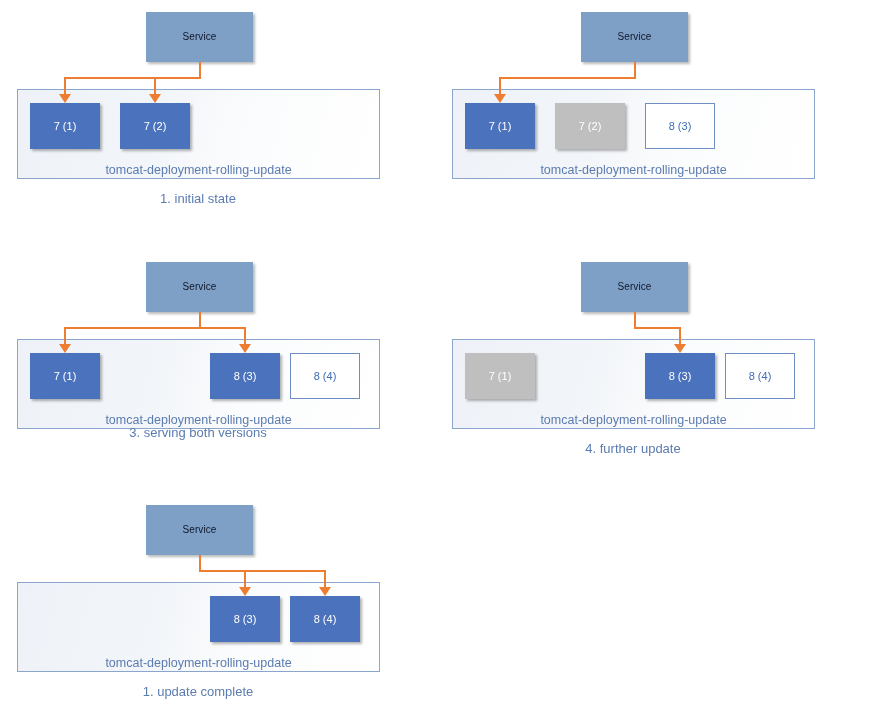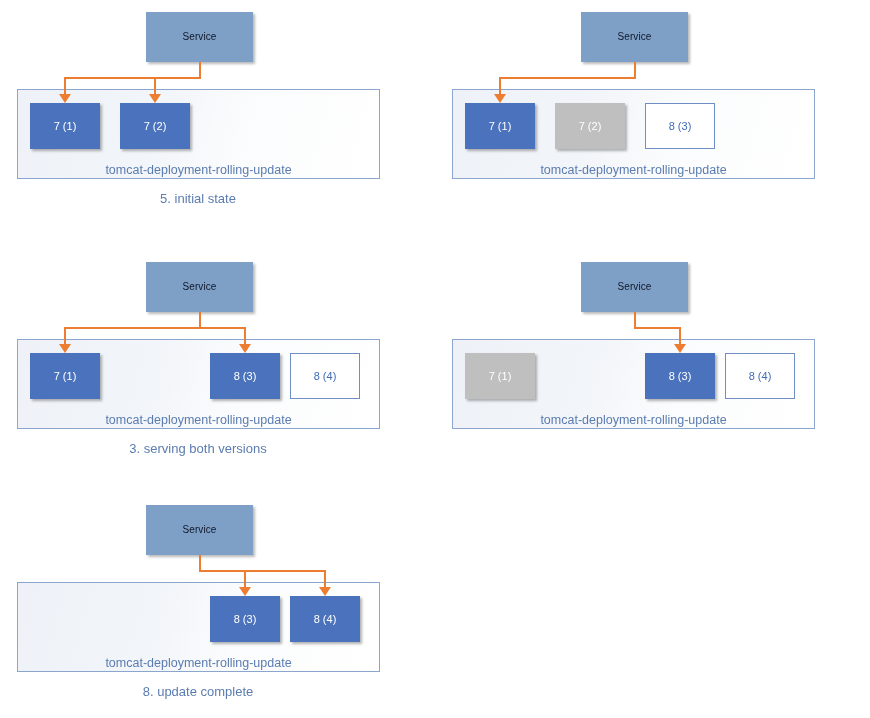--- a/index.html
+++ b/index.html
@@ -131,21 +131,21 @@
       </div>
       <div class="pod active" style="left: 120px; top: 103px; width: 70px; height: 46px;">
         <span>7 (2)</span>
       </div>
       <div class="conn conn-v" style="left: 199px; top: 62px; height: 17px;"></div>
       <div class="conn conn-h" style="left: 64px; top: 77px; width: 137px;"></div>
       <div class="conn conn-v" style="left: 64px; top: 77px; height: 18px;"></div>
       <div class="arrowhead" style="left: 59px; top: 94px;"></div>
       <div class="conn conn-v" style="left: 154px; top: 77px; height: 18px;"></div>
       <div class="arrowhead" style="left: 149px; top: 94px;"></div>
-      <div class="caption" style="top: 192px; left: 0px; width: 396px;">5. initial state</div>
+      <div class="caption" style="top: 192px; left: 0px; width: 396px;">1. initial state</div>
     </div>
     <div class="panel" style="left: 435px; top: 0px; width: 435px; height: 225px;">
       <div class="service-box" style="left: 146px; top: 12px; width: 107px; height: 50px;">
         <span class="service-label">Service</span>
       </div>
       <div class="deployment" style="left: 17px; top: 89px; width: 363px; height: 90px;"></div>
       <div class="deployment-label" style="top: 155px; left: 17px; width: 363px;">tomcat-deployment-rolling-update</div>
       <div class="pod active" style="left: 30px; top: 103px; width: 70px; height: 46px;">
         <span>7 (1)</span>
       </div>
@@ -174,55 +174,56 @@
       </div>
       <div class="pod pending" style="left: 290px; top: 103px; width: 70px; height: 46px;">
         <span>8 (4)</span>
       </div>
       <div class="conn conn-v" style="left: 199px; top: 62px; height: 17px;"></div>
       <div class="conn conn-h" style="left: 64px; top: 77px; width: 182px;"></div>
       <div class="conn conn-v" style="left: 64px; top: 77px; height: 18px;"></div>
       <div class="arrowhead" style="left: 59px; top: 94px;"></div>
       <div class="conn conn-v" style="left: 244px; top: 77px; height: 18px;"></div>
       <div class="arrowhead" style="left: 239px; top: 94px;"></div>
-      <div class="caption" style="top: 192px; left: 0px; width: 396px;">3. serving both versions</div>
+      <div class="caption" style="top: 176px; left: 0px; width: 396px;">3. serving both versions</div>
     </div>
     <div class="panel" style="left: 435px; top: 250px; width: 435px; height: 225px;">
       <div class="service-box" style="left: 146px; top: 12px; width: 107px; height: 50px;">
         <span class="service-label">Service</span>
       </div>
       <div class="deployment" style="left: 17px; top: 89px; width: 363px; height: 90px;"></div>
       <div class="deployment-label" style="top: 155px; left: 17px; width: 363px;">tomcat-deployment-rolling-update</div>
       <div class="pod terminating" style="left: 30px; top: 103px; width: 70px; height: 46px;">
         <span>7 (1)</span>
       </div>
       <div class="pod active" style="left: 210px; top: 103px; width: 70px; height: 46px;">
         <span>8 (3)</span>
       </div>
       <div class="pod pending" style="left: 290px; top: 103px; width: 70px; height: 46px;">
         <span>8 (4)</span>
       </div>
       <div class="conn conn-v" style="left: 199px; top: 62px; height: 17px;"></div>
       <div class="conn conn-h" style="left: 199px; top: 77px; width: 47px;"></div>
       <div class="conn conn-v" style="left: 244px; top: 77px; height: 18px;"></div>
       <div class="arrowhead" style="left: 239px; top: 94px;"></div>
+      <div class="caption" style="top: 192px; left: 0px; width: 396px;">4. further update</div>
     </div>
     <div class="panel" style="left: 0px; top: 493px; width: 435px; height: 225px;">
       <div class="service-box" style="left: 146px; top: 12px; width: 107px; height: 50px;">
         <span class="service-label">Service</span>
       </div>
       <div class="deployment" style="left: 17px; top: 89px; width: 363px; height: 90px;"></div>
       <div class="deployment-label" style="top: 155px; left: 17px; width: 363px;">tomcat-deployment-rolling-update</div>
       <div class="pod active" style="left: 210px; top: 103px; width: 70px; height: 46px;">
         <span>8 (3)</span>
       </div>
       <div class="pod active" style="left: 290px; top: 103px; width: 70px; height: 46px;">
         <span>8 (4)</span>
       </div>
       <div class="conn conn-v" style="left: 199px; top: 62px; height: 17px;"></div>
       <div class="conn conn-h" style="left: 199px; top: 77px; width: 127px;"></div>
       <div class="conn conn-v" style="left: 244px; top: 77px; height: 18px;"></div>
       <div class="arrowhead" style="left: 239px; top: 94px;"></div>
       <div class="conn conn-v" style="left: 324px; top: 77px; height: 18px;"></div>
       <div class="arrowhead" style="left: 319px; top: 94px;"></div>
-      <div class="caption" style="top: 192px; left: 0px; width: 396px;">8. update complete</div>
+      <div class="caption" style="top: 192px; left: 0px; width: 396px;">1. update complete</div>
     </div>
   </div>
 
 </body></html>

